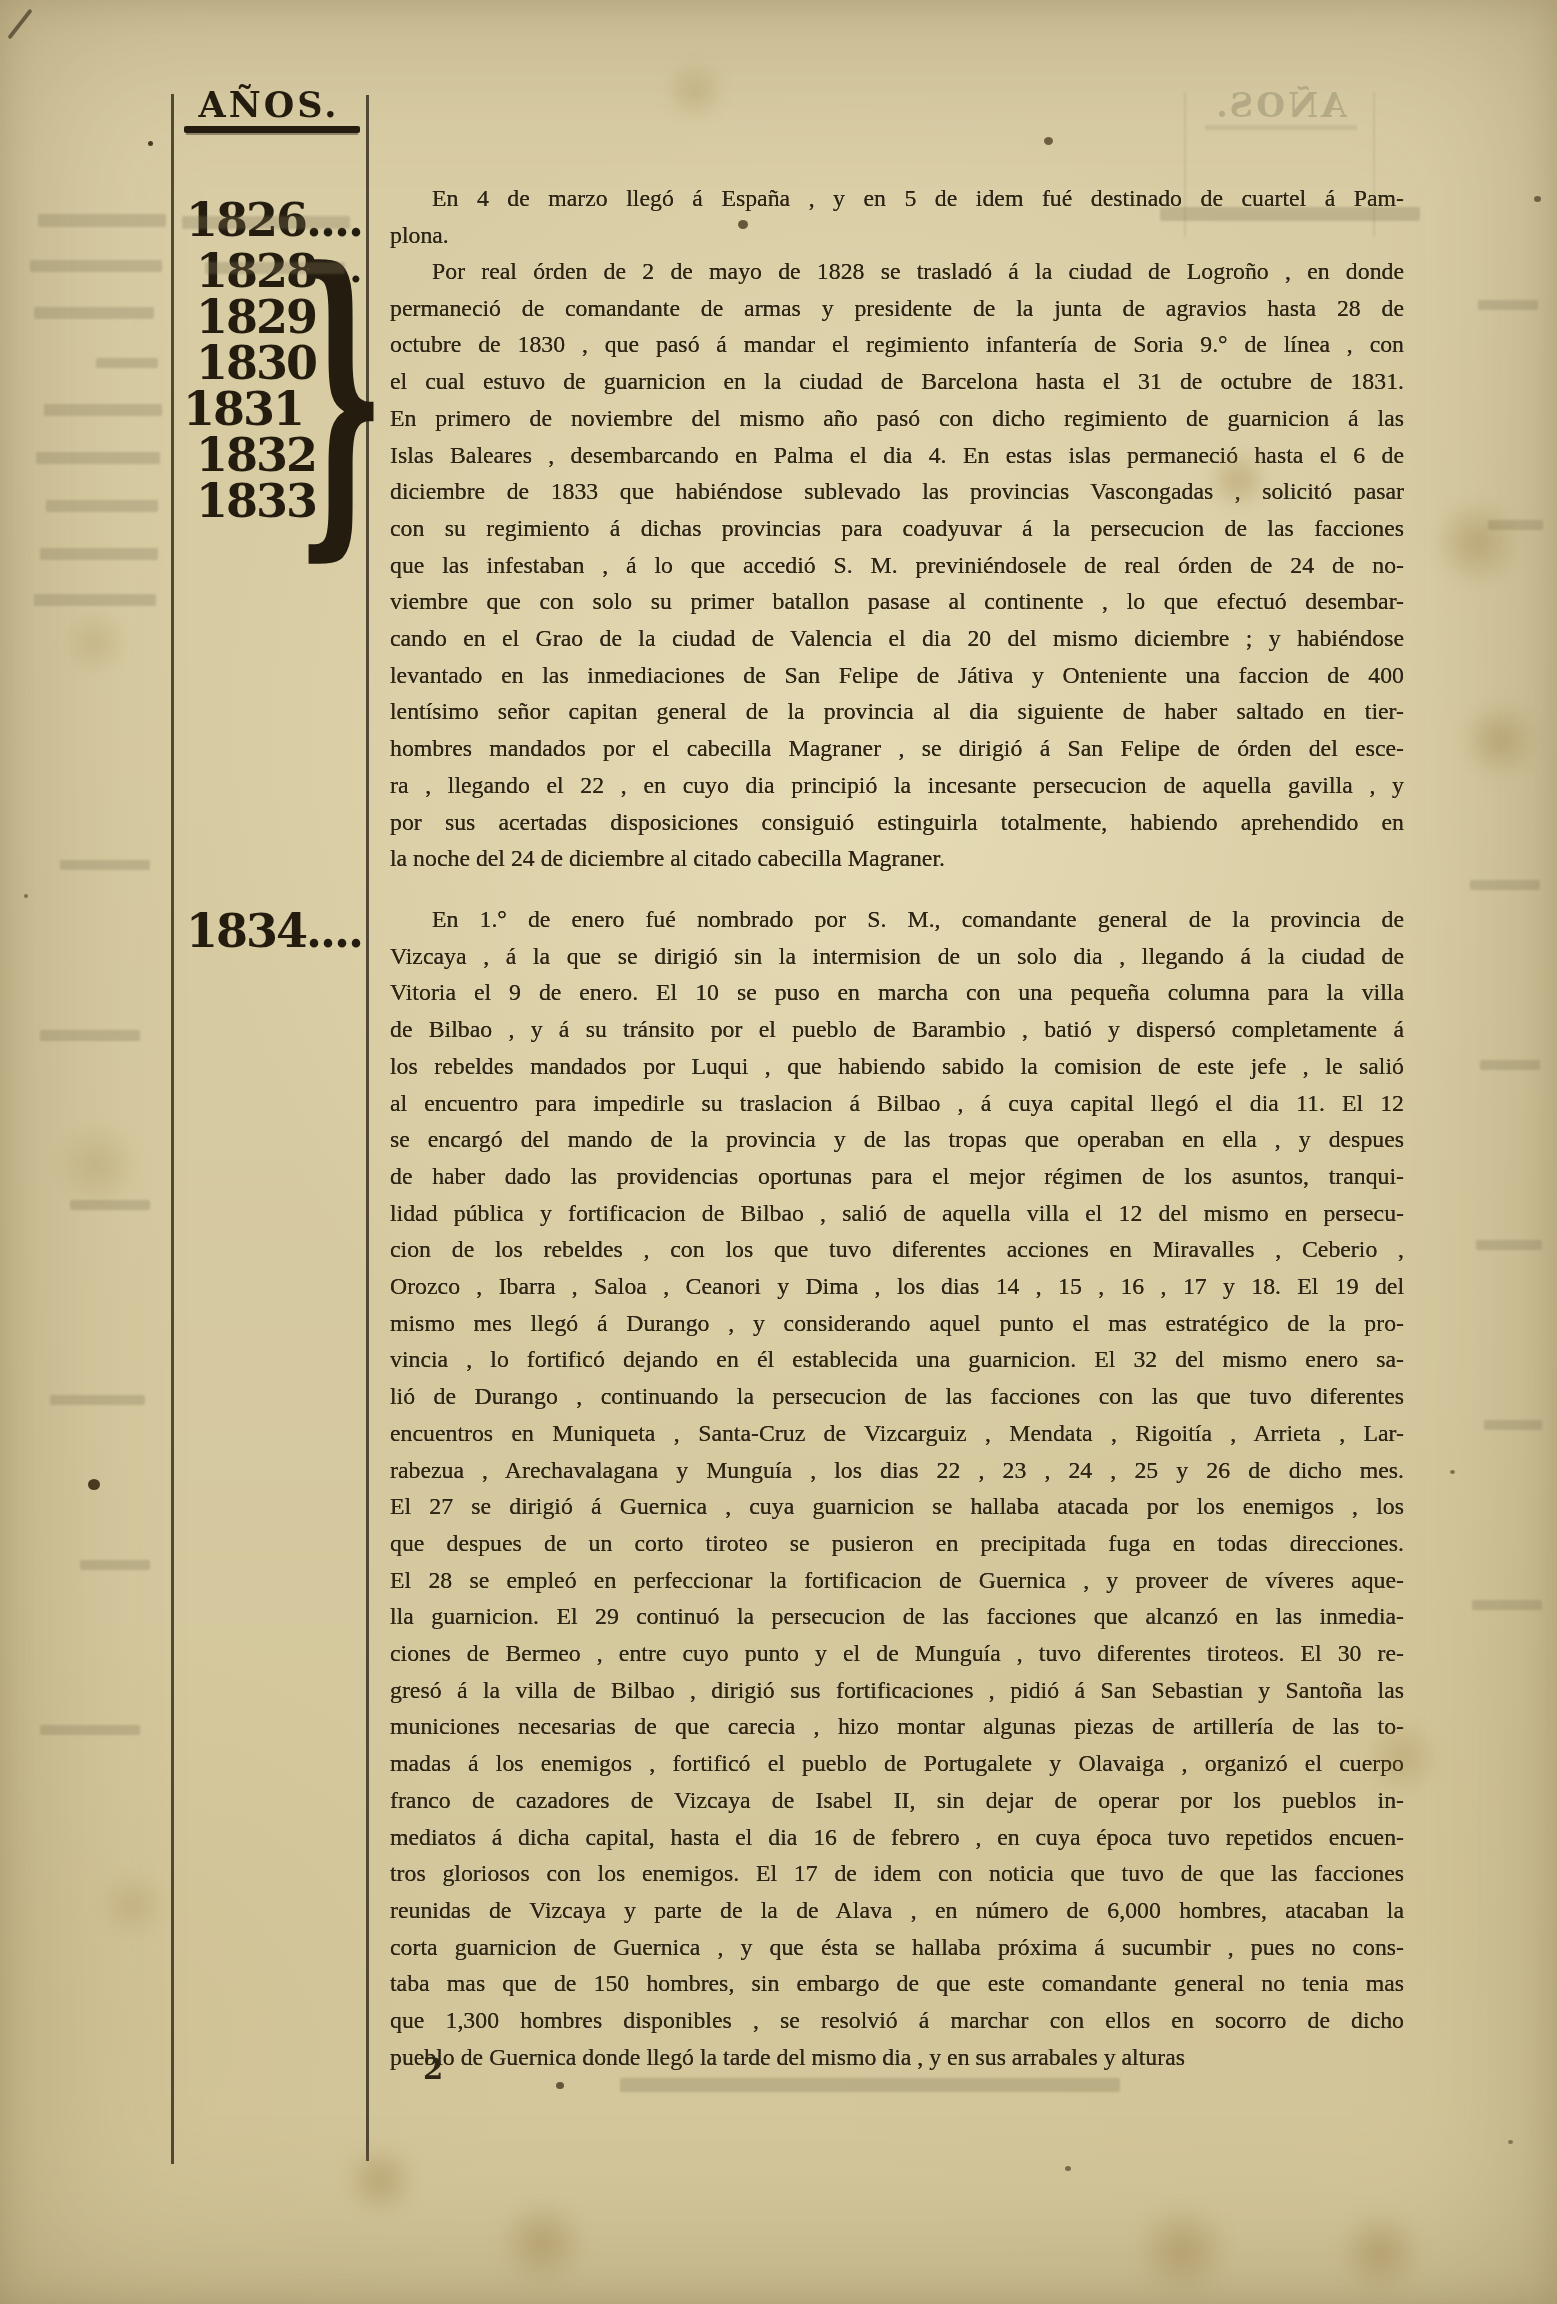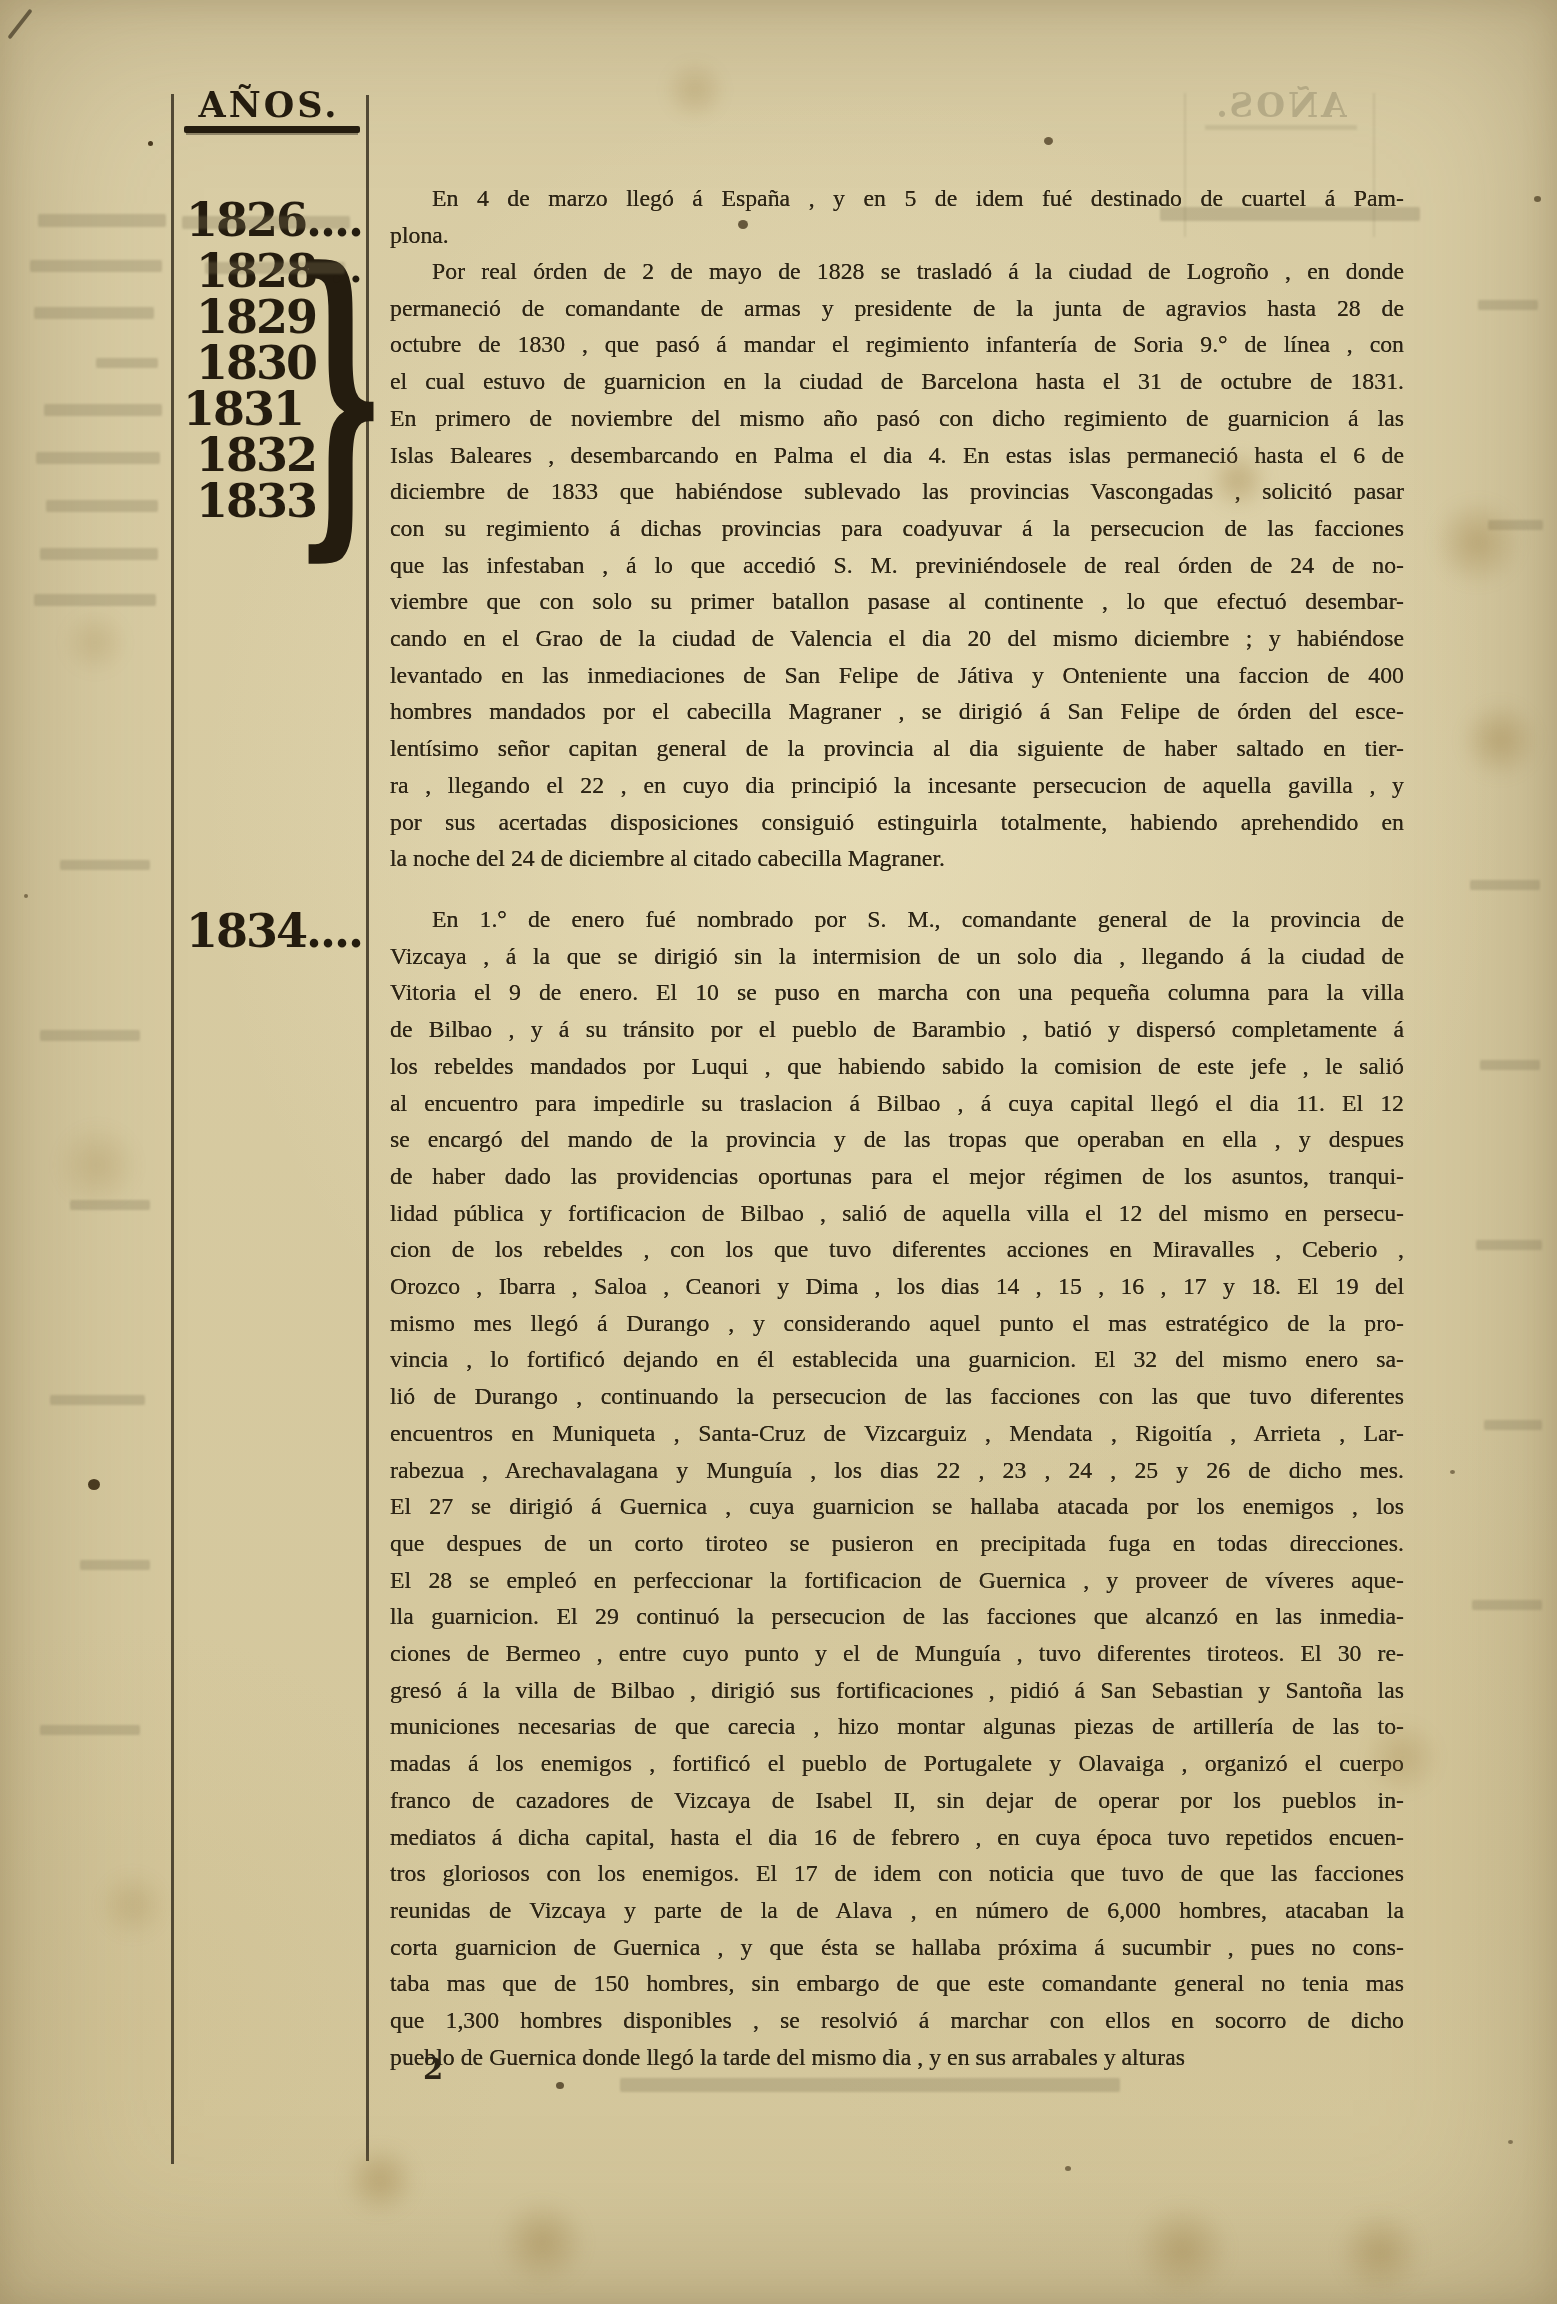--- a/index.html
+++ b/index.html
@@ -81,22 +81,22 @@
       <div class="tl">octubre de 1830 , que pasó á mandar el regimiento infantería de Soria 9.° de línea , con</div>
       <div class="tl">el cual estuvo de guarnicion en la ciudad de Barcelona hasta el 31 de octubre de 1831.</div>
       <div class="tl">En primero de noviembre del mismo año pasó con dicho regimiento de guarnicion á las</div>
       <div class="tl">Islas Baleares , desembarcando en Palma el dia 4. En estas islas permaneció hasta el 6 de</div>
       <div class="tl">diciembre de 1833 que habiéndose sublevado las provincias Vascongadas , solicitó pasar</div>
       <div class="tl">con su regimiento á dichas provincias para coadyuvar á la persecucion de las facciones</div>
       <div class="tl">que las infestaban , á lo que accedió S. M. previniéndosele de real órden de 24 de no-</div>
       <div class="tl">viembre que con solo su primer batallon pasase al continente , lo que efectuó desembar-</div>
       <div class="tl">cando en el Grao de la ciudad de Valencia el dia 20 del mismo diciembre ; y habiéndose</div>
       <div class="tl">levantado en las inmediaciones de San Felipe de Játiva y Onteniente una faccion de 400</div>
+      <div class="tl">lentísimo señor capitan general de la provincia al dia siguiente de haber saltado en tier-</div>
       <div class="tl">hombres mandados por el cabecilla Magraner , se dirigió á San Felipe de órden del esce-</div>
-      <div class="tl">lentísimo señor capitan general de la provincia al dia siguiente de haber saltado en tier-</div>
       <div class="tl">ra , llegando el 22 , en cuyo dia principió la incesante persecucion de aquella gavilla , y</div>
       <div class="tl">por sus acertadas disposiciones consiguió estinguirla totalmente, habiendo aprehendido en</div>
       <div class="tl pend">la noche del 24 de diciembre al citado cabecilla Magraner.</div>
     </div>
   <div class="para" style="top:877px;margin-top:24px;">
       <div class="tl ind">En 1.° de enero fué nombrado por S. M., comandante general de la provincia de</div>
       <div class="tl">Vizcaya , á la que se dirigió sin la intermision de un solo dia , llegando á la ciudad de</div>
       <div class="tl">Vitoria el 9 de enero. El 10 se puso en marcha con una pequeña columna para la villa</div>
       <div class="tl">de Bilbao , y á su tránsito por el pueblo de Barambio , batió y dispersó completamente á</div>
       <div class="tl">los rebeldes mandados por Luqui , que habiendo sabido la comision de este jefe , le salió</div>

